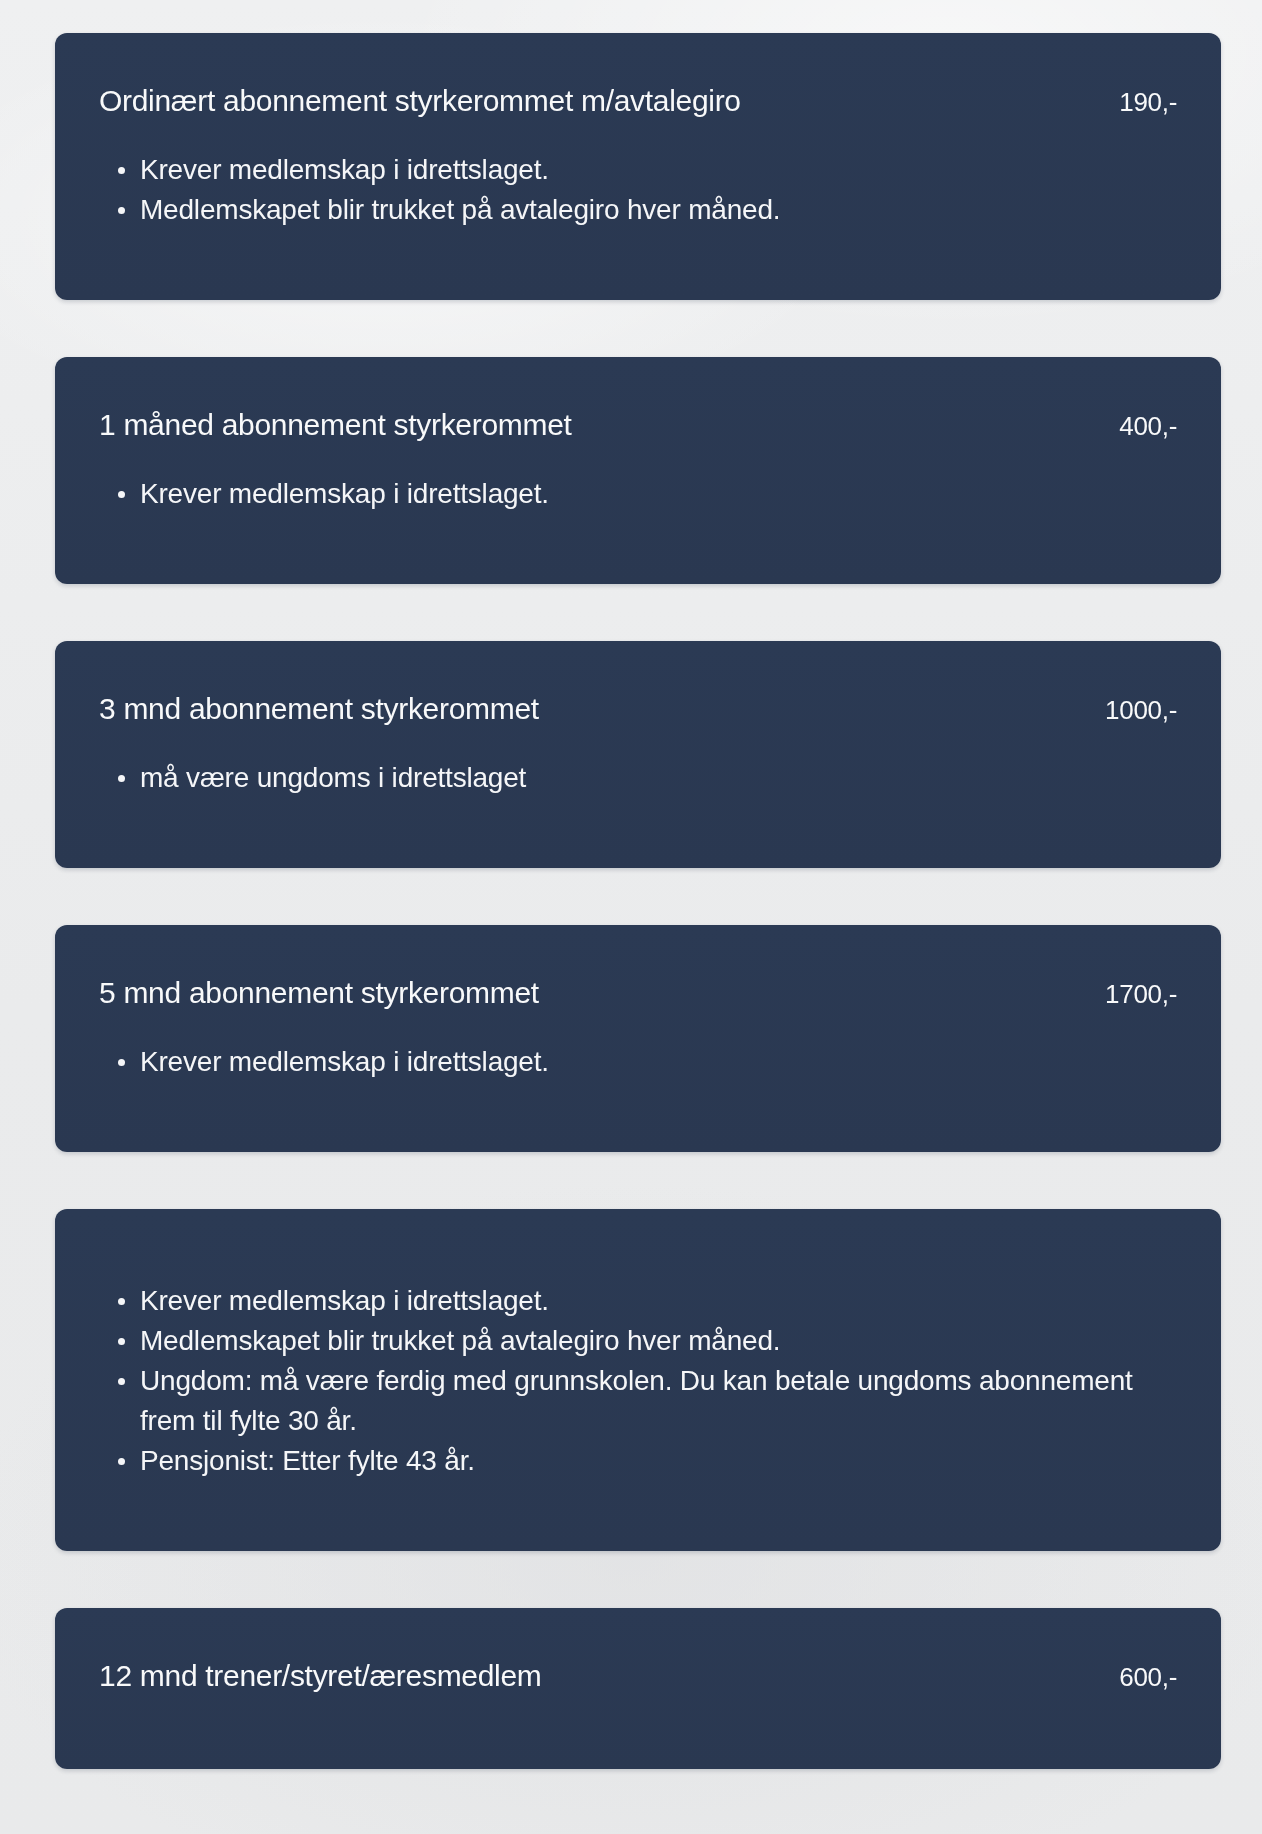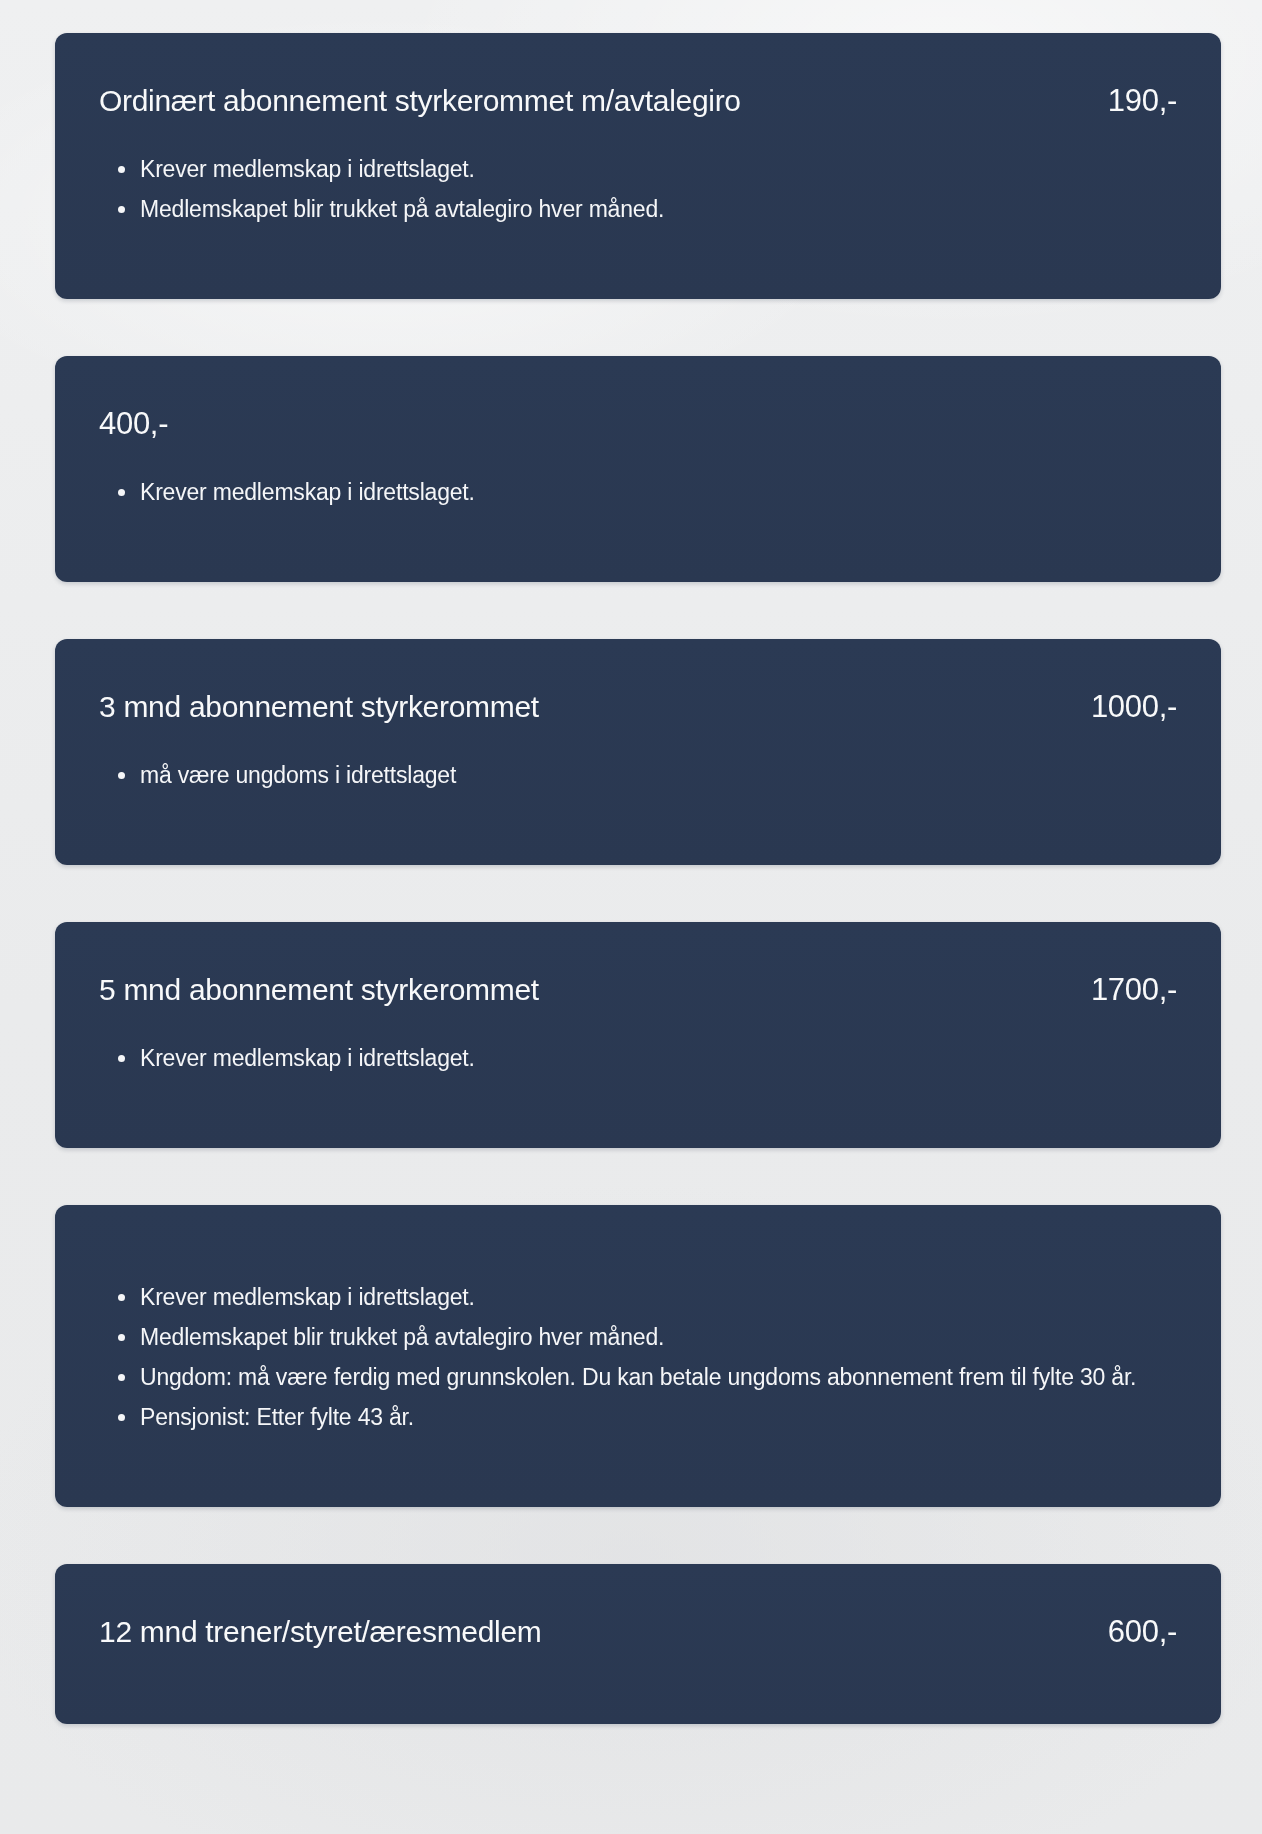--- a/index.html
+++ b/index.html
@@ -44,40 +44,40 @@
   }
   .card-title {
     font-size: 30px;
     font-weight: 400;
     letter-spacing: -0.3px;
     line-height: 44px;
     margin: 0;
     white-space: nowrap;
   }
   .card-price {
-    font-size: 31px;
+    font-size: 26px;
     font-weight: 400;
     letter-spacing: -0.3px;
     line-height: 44px;
     text-align: left;
     white-space: nowrap;
   }
   ul.card-bullets {
     list-style: none;
     margin: 26px 0 0 0;
     padding: 0 0 0 19px;
   }
   ul.card-bullets:empty {
     display: none;
     margin: 0;
   }
   ul.card-bullets li {
     position: relative;
     padding-left: 22px;
-    font-size: 23px;
+    font-size: 28px;
     font-weight: 400;
     letter-spacing: -0.2px;
     line-height: 40px;
     color: #f5f6f8;
   }
   ul.card-bullets li::before {
     content: "";
     position: absolute;
     left: 0;
     top: 17px;
@@ -98,20 +98,21 @@
       <div class="card-price">190,-</div>
     </div>
     <ul class="card-bullets">
           <li>Krever medlemskap i idrettslaget.</li>
           <li>Medlemskapet blir trukket på avtalegiro hver måned.</li>
         </ul>
   </div>
 
   <div class="card">
     <div class="card-header">
+      <h2 class="card-title">1 måned abonnement styrkerommet</h2>
       <div class="card-price">400,-</div>
     </div>
     <ul class="card-bullets">
           <li>Krever medlemskap i idrettslaget.</li>
         </ul>
   </div>
 
   <div class="card">
     <div class="card-header">
       <h2 class="card-title">3 mnd abonnement styrkerommet</h2>

